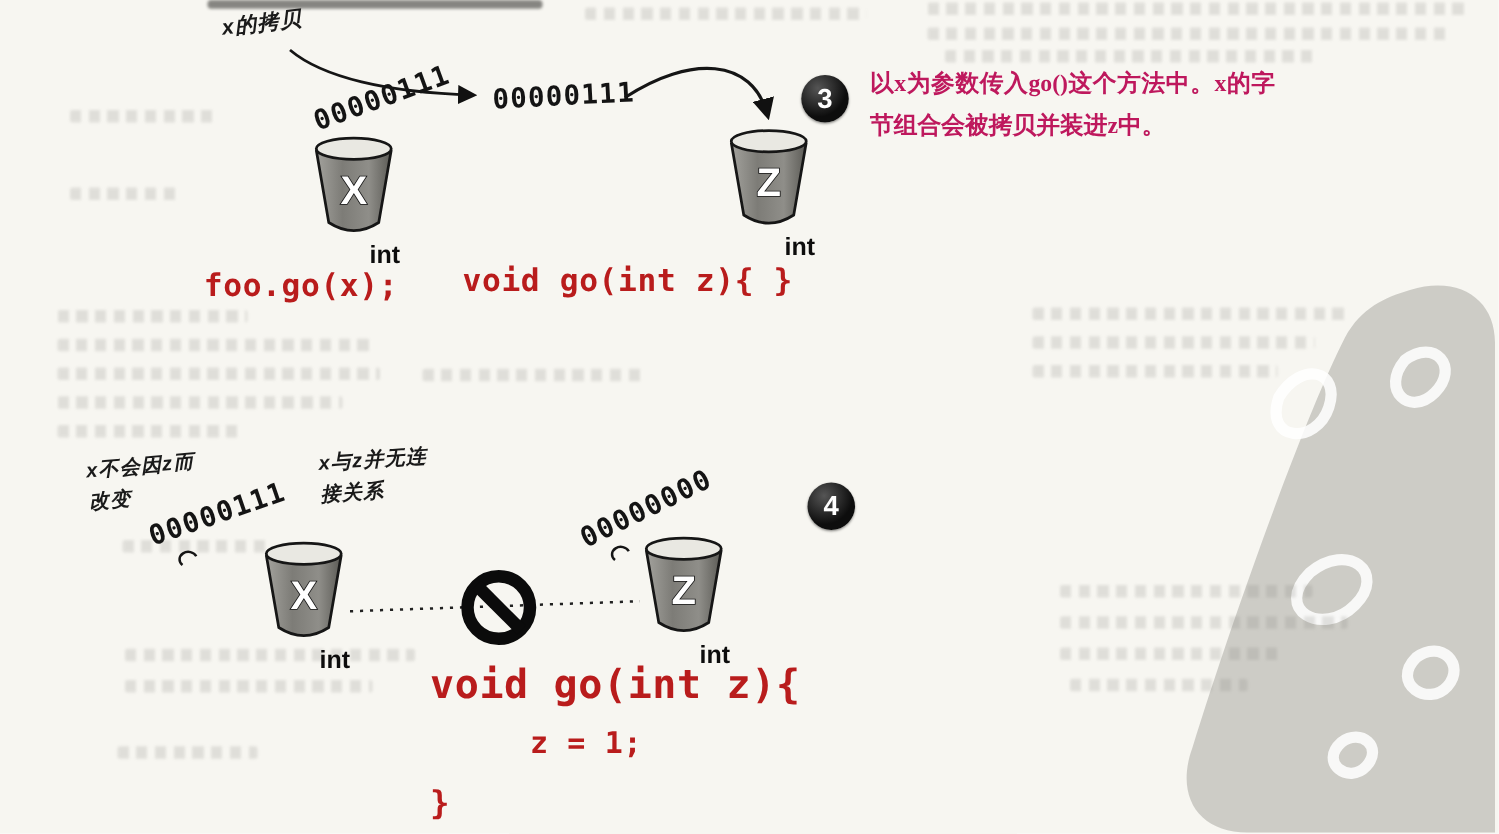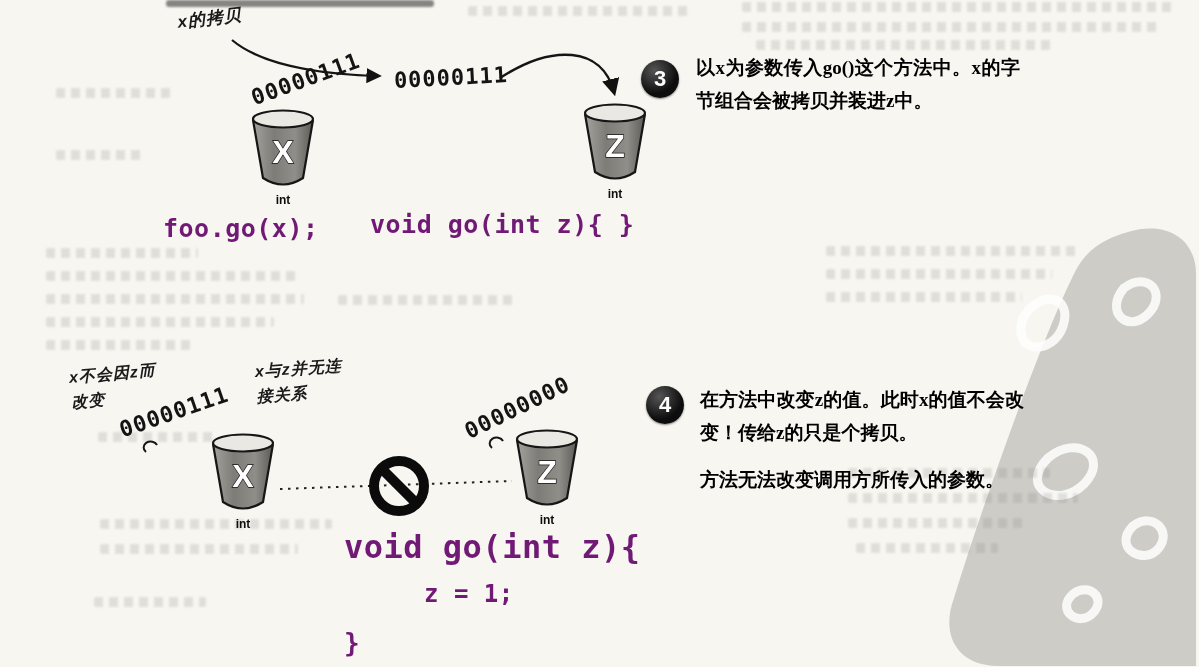--- a/index.html
+++ b/index.html
@@ -47,51 +47,51 @@
   #bits-x2   { left:120px; top:418px; transform:rotate(-19deg); }
   #bits-z2   { left:466px; top:420px; transform:rotate(-26deg); }
 
   
   .cup { position:absolute; width:74px; z-index:4; text-align:center; }
   .cupsvg { display:block; width:74px; height:86px; }
   .cupletter {
     font-family:"Liberation Sans", sans-serif; font-weight:bold; font-size:32px;
     fill:#ffffff; stroke:#111; stroke-width:1.3px; paint-order:stroke;
   }
-  .cuptype { font-weight:bold; font-size:12px; margin-top:1px; color:#0d0d0d; }
+  .cuptype { font-weight:bold; font-size:20px; margin-top:1px; color:#0d0d0d;text-align:right; }
   #cup-x-top { left:246px; top:106px; }
   #cup-z-top { left:578px; top:100px; }
   #cup-x-bot { left:206px; top:430px; }
   #cup-z-bot { left:510px; top:426px; }
 
   
   .code {
     position:absolute; z-index:4; font-family:"DejaVu Sans Mono", monospace;
-    font-weight:bold; color:#701a75; white-space:pre; letter-spacing:.5px;
+    font-weight:bold; color:#b91c1c; white-space:pre; letter-spacing:.5px;
   }
   #code-call   { left:163px; top:214px; font-size:25px; }
   #code-method { left:370px; top:210px; font-size:25px; }
   #code-b1     { left:344px; top:528px; font-size:32px; }
   #code-b2     { left:424px; top:580px; font-size:24px; }
   #code-b3     { left:344px; top:628px; font-size:26px; }
 
   
   .badge {
     position:absolute; z-index:4; width:38px; height:38px; border-radius:50%;
     background:radial-gradient(circle at 35% 28%, #555 0%, #0d0d0d 62%);
     color:#fff; display:flex; align-items:center; justify-content:center;
     font-weight:bold; font-size:22px; box-shadow:0 1px 2px rgba(0,0,0,.45);
   }
   #badge3 { left:641px; top:60px; }
   #badge4 { left:646px; top:386px; }
 
   
   .stept {
     position:absolute; z-index:4; width:324px; font-size:19px; line-height:1.72;
-    font-weight:bold; font-family:"Liberation Serif", serif; color:#000000;
+    font-weight:bold; font-family:"Liberation Serif", serif; color:#be185d;
     text-align:justify;
   }
   #step3-text { left:696px; top:52px; }
   #step4-text { left:700px; top:384px; }
   #step4-text p { margin:0 0 15px 0; }
 </style>
 </head>
 <body>
 
 <div id="page">
@@ -211,24 +211,20 @@
       <text class="cupletter" x="37" y="57" text-anchor="middle">Z</text>
     </svg>
     <div class="cuptype">int</div>
   </div>
 
   <div id="code-b1" class="code">void go(int z){</div>
   <div id="code-b2" class="code">z = 1;</div>
   <div id="code-b3" class="code">}</div>
 
   <div id="badge4" class="badge">4</div>
-  <div id="step4-text" class="stept">
-    <p>在方法中改变z的值。此时x的值不会改变！传给z的只是个拷贝。</p>
-    <p>方法无法改变调用方所传入的参数。</p>
-  </div>
 
 <div class="bleed" style="left: 468px; top: 6px; width: 225px;"></div>
     <div class="bleed" style="left: 742px; top: 2px; width: 430px;"></div>
     <div class="bleed" style="left: 742px; top: 22px; width: 418px;"></div>
     <div class="bleed" style="left: 756px; top: 40px; width: 300px;"></div>
     <div class="bleed" style="left: 56px; top: 88px; width: 118px;"></div>
     <div class="bleed" style="left: 56px; top: 150px; width: 88px;"></div>
     <div class="bleed" style="left: 46px; top: 248px; width: 152px;"></div>
     <div class="bleed" style="left: 46px; top: 271px; width: 250px;"></div>
     <div class="bleed" style="left: 46px; top: 294px; width: 258px;"></div>

